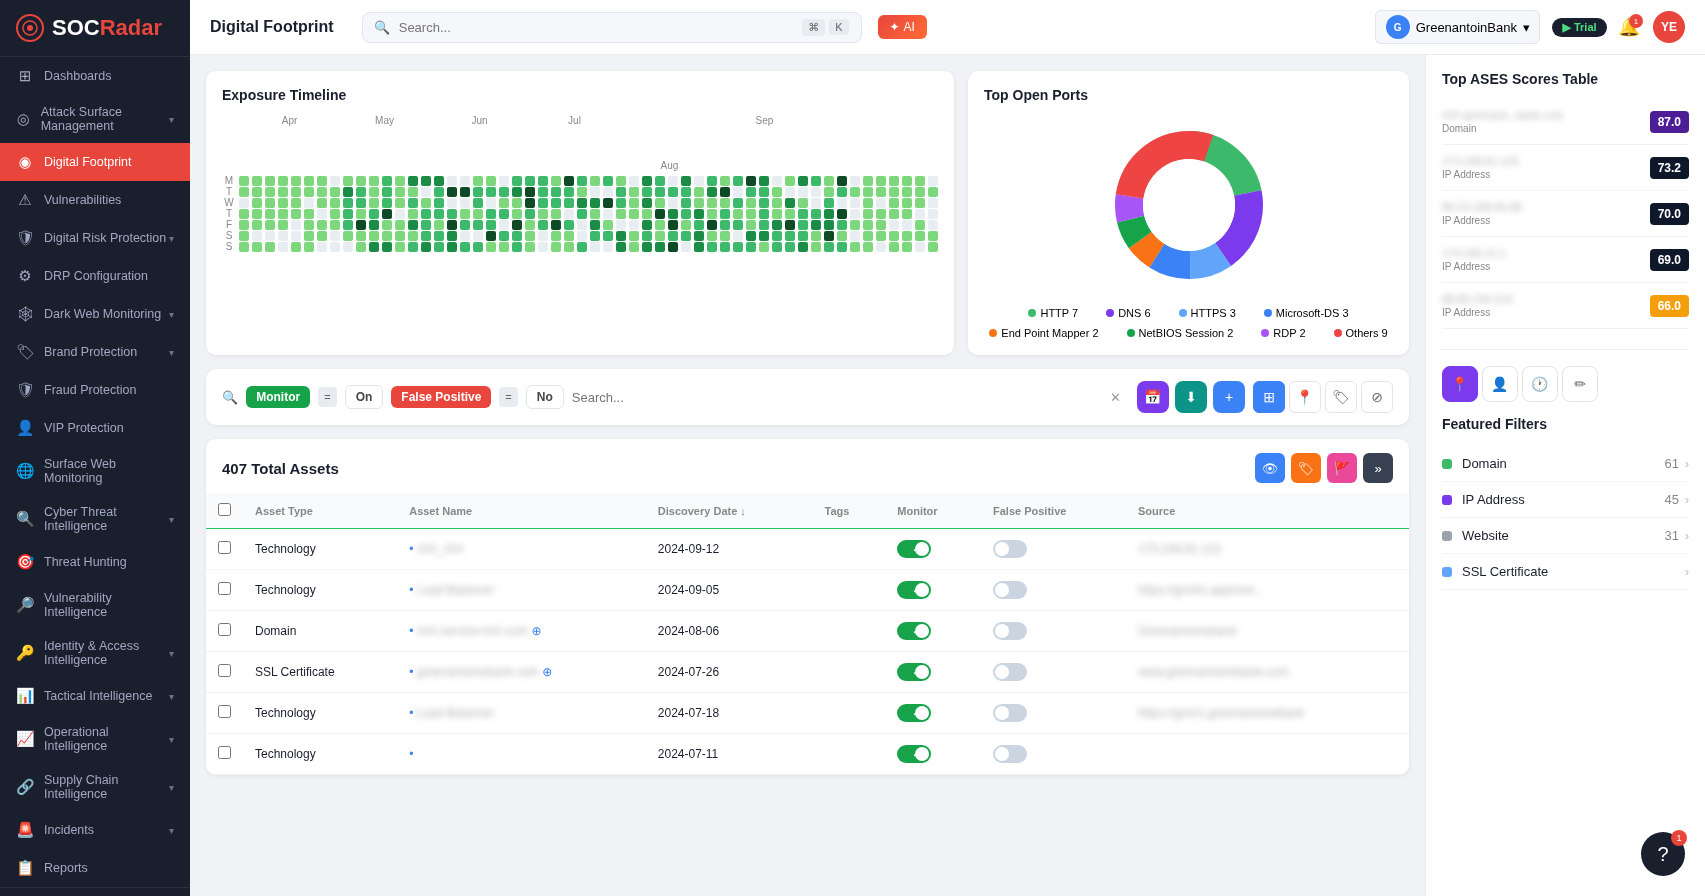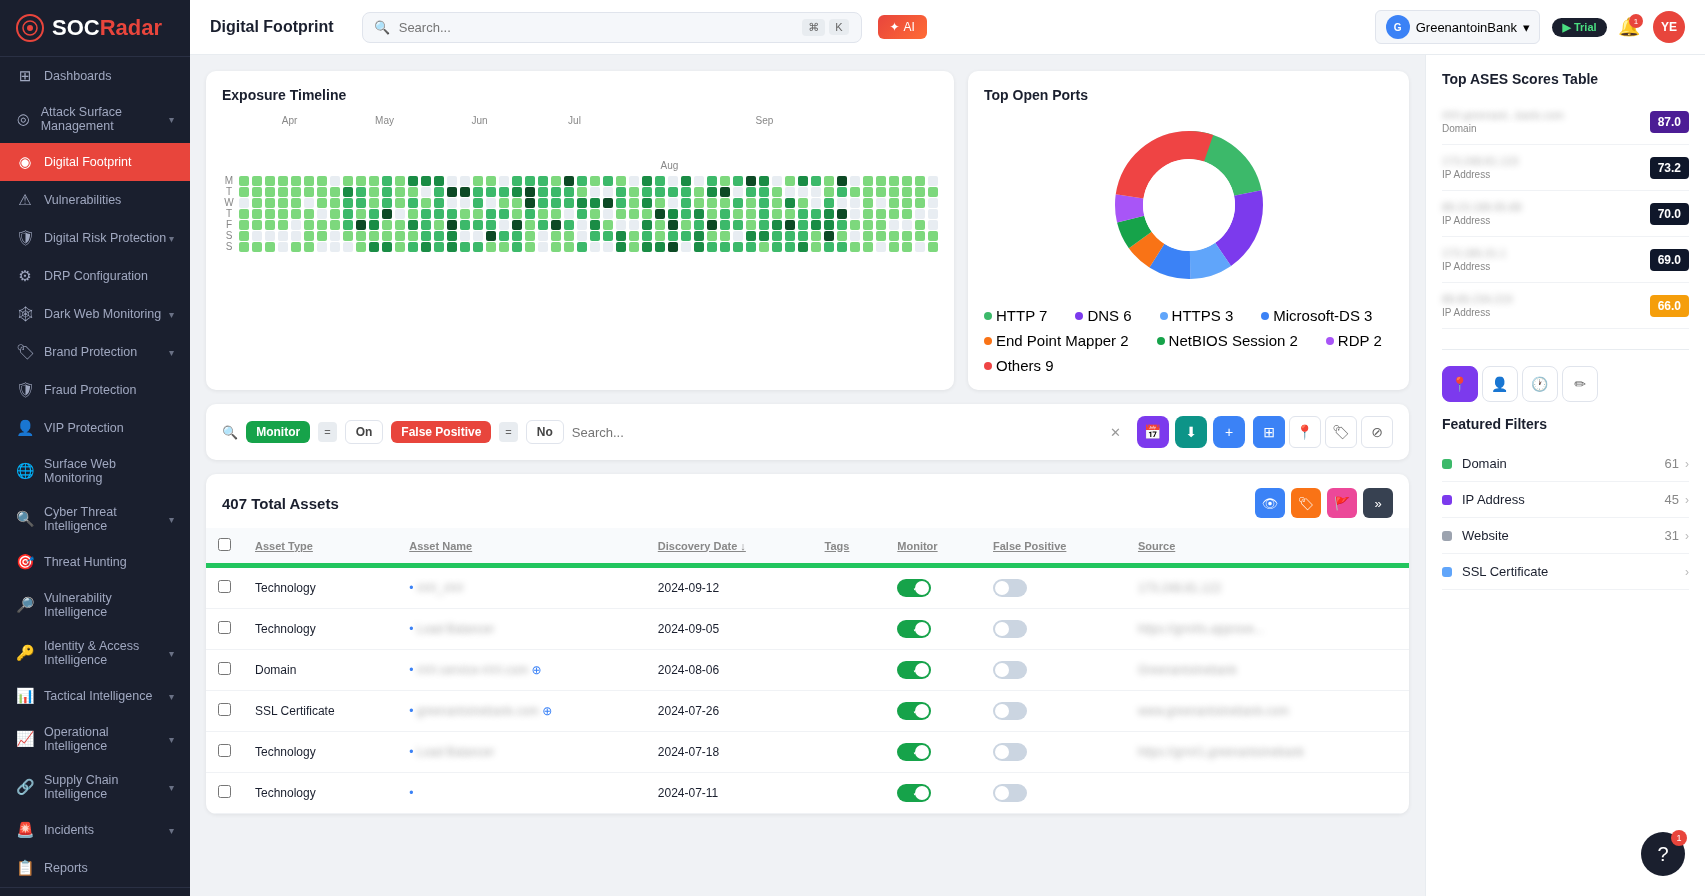--- a/index.html
+++ b/index.html
@@ -52,21 +52,21 @@
     .timeline-row-label { width: 14px; font-size: 10px; color: #888; text-align: center; }
     .timeline-cell { width: 10px; height: 10px; border-radius: 2px; flex-shrink: 0; }
     .cell-empty { background: #e8edf2; }
     .cell-low { background: #7dd87d; }
     .cell-medium { background: #3cb96a; }
     .cell-high { background: #1a8c45; }
     .cell-dark { background: #0d4a25; }
 
     
     .donut-container { display: flex; flex-direction: column; align-items: center; }
-    .donut-legend { display: flex; flex-wrap: wrap; gap: 8px 28px; margin-top: 12px; font-size: 15px; }
+    .donut-legend { display: flex; flex-wrap: wrap; gap: 8px 28px; justify-content: center; margin-top: 12px; font-size: 11px; }
     .legend-item { display: flex; align-items: center; gap: 4px; }
     .legend-dot { width: 8px; height: 8px; border-radius: 50%; }
 
     
     .right-panel { width: 280px; min-width: 280px; background: white; border-left: 1px solid #e8ecf0; overflow-y: auto; padding: 16px; }
     .ases-card { }
     .ases-item { display: flex; align-items: center; justify-content: space-between; padding: 10px 0; border-bottom: 1px solid #f0f2f5; }
     .ases-info { display: flex; flex-direction: column; gap: 2px; }
     .ases-domain { font-size: 11px; color: #1a1f2e; }
     .ases-type { font-size: 10px; color: #888; }
@@ -97,21 +97,21 @@
     .table-card { background: white; border-radius: 10px; box-shadow: 0 1px 4px rgba(0,0,0,0.07); overflow: hidden; }
     .table-header { display: flex; align-items: center; justify-content: space-between; padding: 14px 16px 10px; }
     .total-assets { font-size: 15px; font-weight: 600; color: #1a1f2e; }
     .table-header-btns { display: flex; gap: 6px; }
     .th-btn { width: 30px; height: 30px; border-radius: 6px; display: flex; align-items: center; justify-content: center; cursor: pointer; font-size: 13px; border: none; }
     .th-btn-blue { background: #3b82f6; color: white; }
     .th-btn-orange { background: #f97316; color: white; }
     .th-btn-pink { background: #ec4899; color: white; }
     .th-btn-dark { background: #374151; color: white; }
     table { width: 100%; border-collapse: collapse; }
-    th { text-align: left; padding: 10px 12px; font-size: 11px; font-weight: 600; color: #888; background: #f8fafc; border-bottom: 5px solid #22c55e; text-decoration: underline; }
+    th { text-align: left; padding: 10px 12px; font-size: 11px; font-weight: 600; color: #888; background: #f8fafc; border-bottom: 1px solid #22c55e; }
     td { padding: 11px 12px; font-size: 12px; color: #1a1f2e; border-bottom: 1px solid #f0f2f5; }
     .checkbox-cell { width: 32px; }
     .blurred { color: transparent; text-shadow: 0 0 6px #aaa; user-select: none; }
     .toggle { width: 34px; height: 18px; border-radius: 9px; position: relative; cursor: pointer; }
     .toggle-on { background: #16a34a; }
     .toggle-off { background: #cbd5e1; }
     .toggle-thumb { width: 14px; height: 14px; border-radius: 50%; background: white; position: absolute; top: 2px; }
     .toggle-on .toggle-thumb { right: 2px; }
     .toggle-off .toggle-thumb { left: 2px; }
     .toggle-check { color: white; font-size: 9px; display: flex; align-items: center; justify-content: center; height: 100%; padding-left: 4px; }

